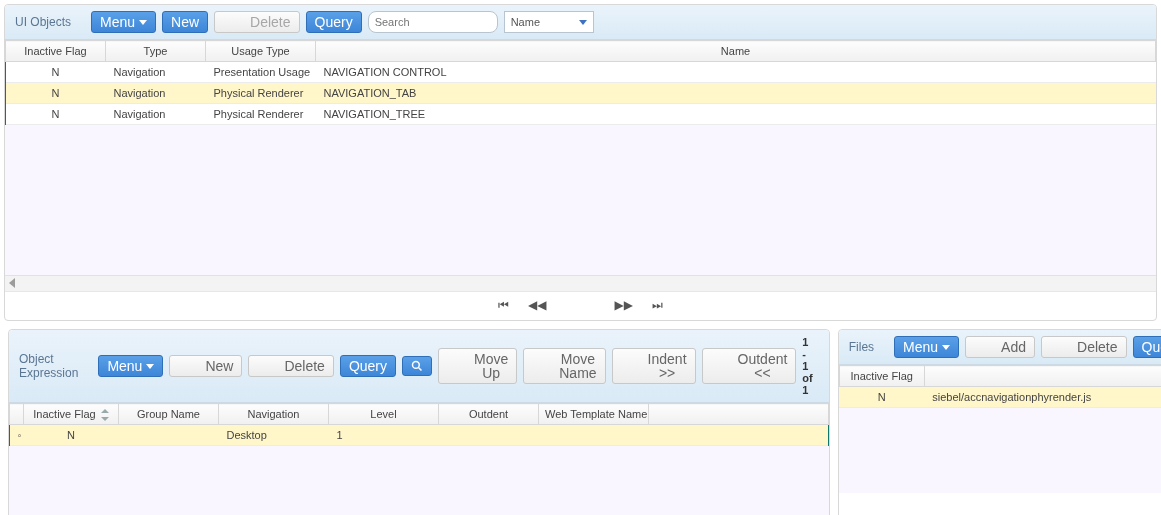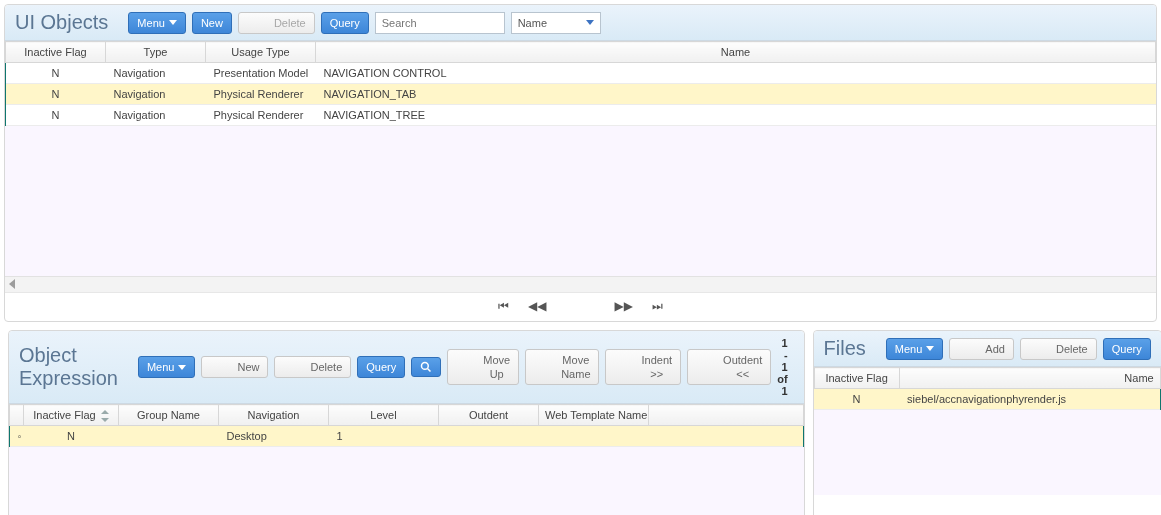--- a/index.html
+++ b/index.html
@@ -19,27 +19,27 @@
   .applet-header {
     display: flex;
     align-items: center;
     gap: 6px;
     padding: 6px 10px;
     background: linear-gradient(#eaf3fb, #d9eaf6);
     border-bottom: 1px solid #cdd9e3;
     border-radius: 4px 4px 0 0;
   }
   .applet-title {
-    font-size: 20px;
+    font-size: 12px;
     color: #5b7693;
     margin-right: 14px;
     font-weight: normal;
   }
   .btn {
-    font-size: 11px;
+    font-size: 14px;
     padding: 3px 8px;
     border-radius: 3px;
     border: 1px solid transparent;
     cursor: pointer;
     line-height: 14px;
     display: inline-flex;
     align-items: center;
     gap: 4px;
   }
   .btn-primary {
@@ -63,30 +63,29 @@
     display: inline-block;
   }
   .txt-input, .select-box {
     font-size: 11px;
     padding: 3px 6px;
     border: 1px solid #b8c4cf;
     background: #fff;
     color: #555;
     height: 22px;
   }
-  .txt-input { width: 130px; }
+  .txt-input { width: 130px; border-radius: 8px; }
   .select-box { width: 90px; display: inline-flex; align-items: center; justify-content: space-between; }
   .select-box .caret-down { border-top-color: #3d73c2; }
   .record-info {
     margin-left: auto;
     color: #333;
     font-size: 11px;
     font-weight: bold;
     padding-right: 6px;
-    text-align: right;
   }
   .grid-wrap {
     background: #0f766e;
     position: relative;
   }
   table.grid {
     width: 100%;
     border-collapse: collapse;
     table-layout: fixed;
   }
@@ -206,21 +205,21 @@
           <th>Inactive Flag</th>
           <th>Type</th>
           <th>Usage Type</th>
           <th>Name</th>
         </tr>
       </thead>
       <tbody>
         <tr class="row-plain">
           <td class="cell-center">N</td>
           <td>Navigation</td>
-          <td>Presentation Model</td>
+          <td>Presentation Usage</td>
           <td>NAVIGATION CONTROL</td>
         </tr>
         <tr class="row-sel">
           <td class="cell-center">N</td>
           <td>Navigation</td>
           <td>Physical Renderer</td>
           <td>NAVIGATION_TAB</td>
         </tr>
         <tr class="row-plain">
           <td class="cell-center">N</td>

